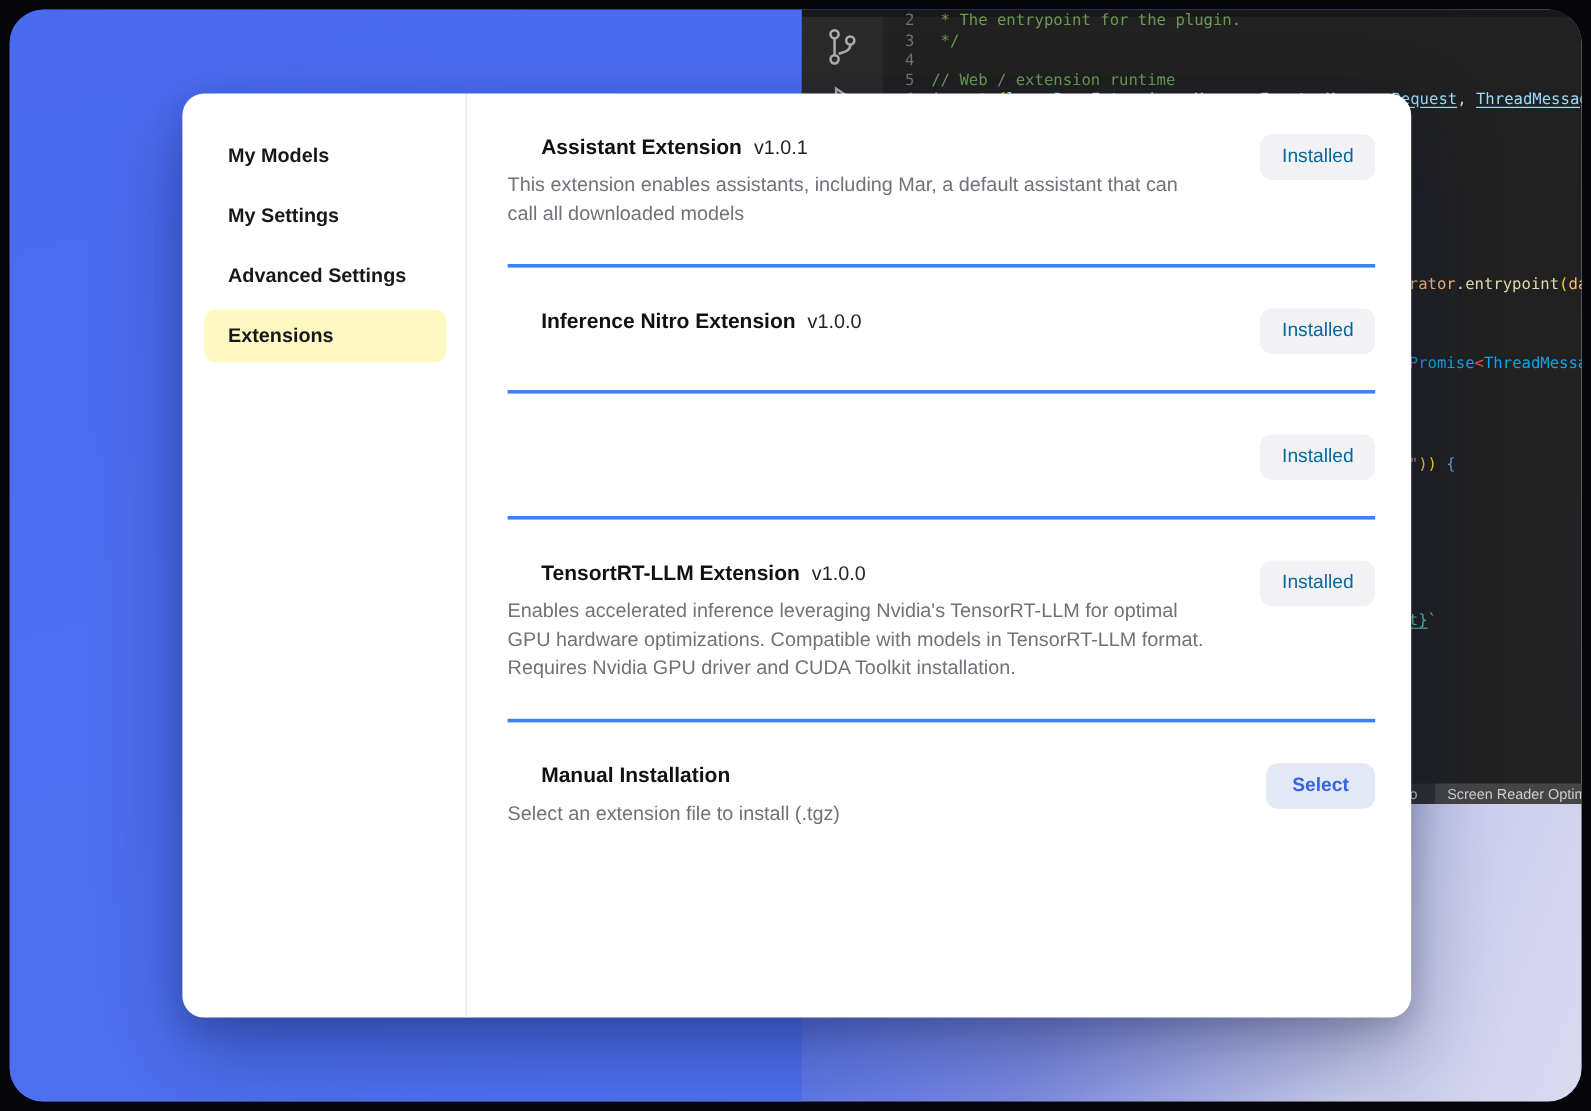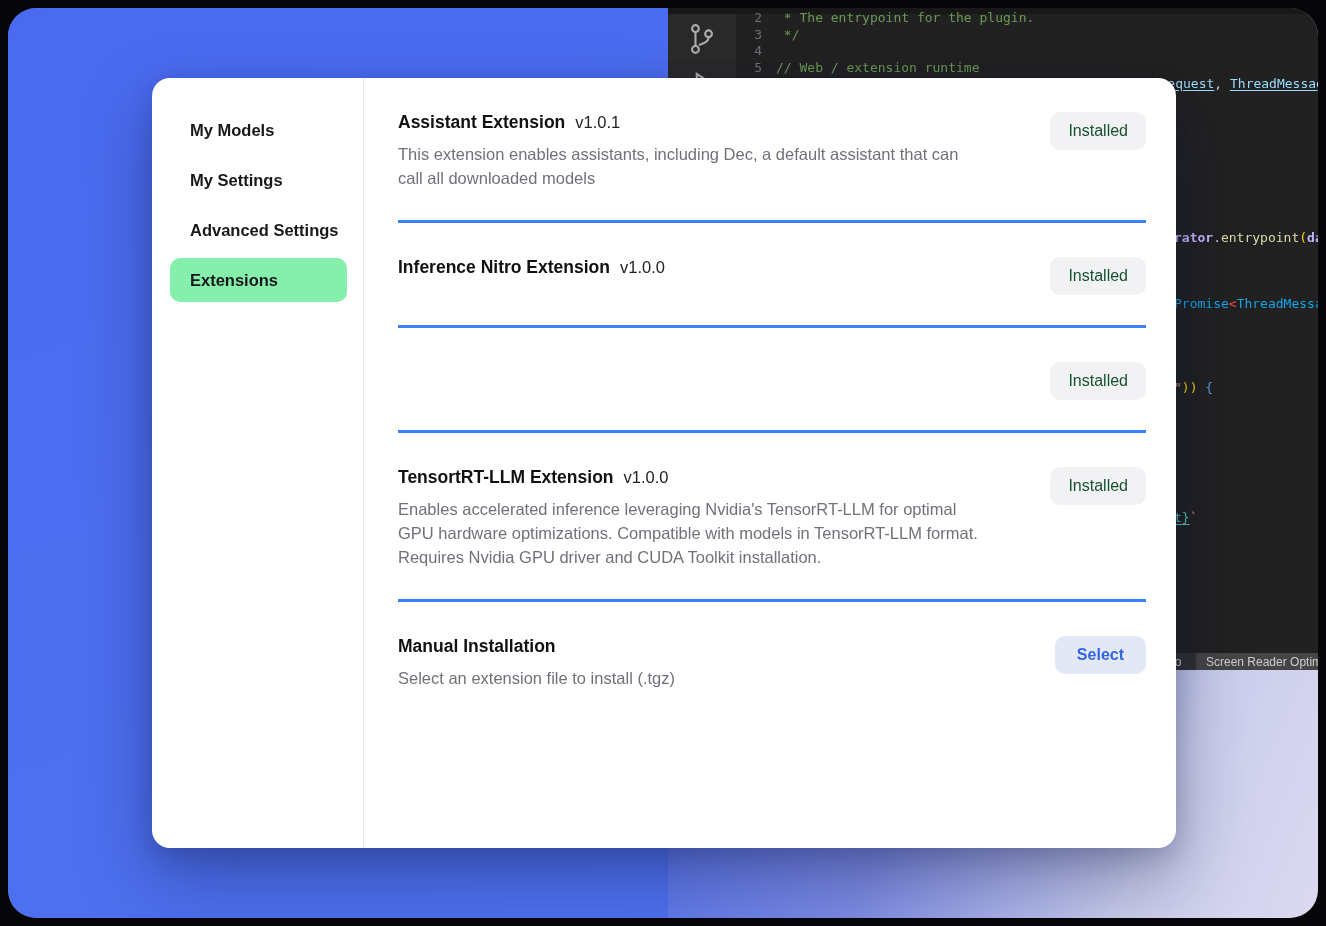--- a/index.html
+++ b/index.html
@@ -19,21 +19,21 @@
 
   .code-area { position: absolute; left: 68px; top: 2px; right: 0; font-family: "DejaVu Sans Mono", monospace; font-size: 13px; }
   .code-line { display: flex; height: 16.5px; line-height: 16.5px; white-space: pre; }
   .gutter-num { width: 26px; margin-right: 14px; text-align: right; color: #6d7278; flex: 0 0 auto; }
   .code-text { color: #d4d4d4; }
 
   .fragment { position: absolute; left: 506px; font-family: "DejaVu Sans Mono", monospace; font-size: 13px; white-space: pre; }
 
   .tok-comment { color: #6A9955; }
   .tok-kw { color: #C586C0; }
-  .tok-id { color: #c4b5fd; font-weight: bold; }
+  .tok-id { color: #fdba74; }
   .tok-id-u { color: #9CDCFE; text-decoration: underline; text-underline-offset: 2px; }
   .tok-plain { color: #d4d4d4; }
   .tok-gold { color: #FFD700; }
   .tok-fn { color: #DCDCAA; }
   .tok-type { color: #0ea5e9; text-align: center; }
   .tok-type-u { color: #4EC9B0; text-decoration: underline; text-underline-offset: 2px; }
   .tok-red { color: #F14C4C; }
   .tok-string { color: #CE9178; }
   .tok-blue { color: #569CD6; }
 
@@ -43,39 +43,39 @@
 
   
   .blue-panel { position: absolute; left: 0; top: 0; bottom: 0; width: 660px; background: linear-gradient(165deg, #4A6BF0 0%, #4E71F0 100%); border-radius: 28px 0 0 28px; }
 
   
   .card {
     position: absolute; left: 144px; top: 70px; width: 1024px; height: 770px;
     background: #ffffff; border-radius: 18px; display: flex; overflow: hidden;
     box-shadow: 0 30px 70px rgba(15,20,60,.35), 0 8px 24px rgba(15,20,60,.18);
   }
-  .sidebar { width: 212px; flex: 0 0 auto; border-right: 1px solid #E4E4E7; padding: 30px 16px 0 18px; }
+  .sidebar { width: 237px; flex: 0 0 auto; border-right: 1px solid #E4E4E7; padding: 30px 16px 0 18px; }
   .side-item {
     height: 44px; display: flex; align-items: center; padding-left: 20px; margin-bottom: 6px;
     border-radius: 10px; font-size: 16.5px; font-weight: 600; color: #18181B; cursor: pointer;
   }
-  .side-item.active { background: #86efac; }
+  .side-item.active { background: #fef9c3; }
 
   .content { flex: 1; padding: 0 30px 0 34px; overflow: hidden; }
   .ext-row { display: flex; align-items: flex-start; padding: 34px 0 30px 0; }
   .ext-row + .ext-row { border-top: 3px solid #3b82f6; }
   .ext-text { width: 580px; flex: 0 0 auto; }
-  .ext-title-line { display: flex; align-items: baseline; gap: 10px; }
+  .ext-title-line { display: flex; align-items: baseline; gap: 10px; margin-left: 28px; }
   .ext-title { font-size: 17.5px; font-weight: 700; color: #111113; }
   .ext-version { font-size: 16.5px; font-weight: 400; color: #232326; }
   .ext-desc { margin-top: 9px; font-size: 16.5px; line-height: 24px; color: #71717A; }
   .ext-desc a { color: #4170E8; text-decoration: none; cursor: pointer; }
 
   .btn { margin-left: auto; border: none; border-radius: 10px; padding: 10px 18px; font-family: "Liberation Sans", sans-serif; font-size: 16px; cursor: default; }
-  .btn.installed { background: #F2F2F4; color: #14532d; font-weight: 500; }
+  .btn.installed { background: #F2F2F4; color: #0369a1; font-weight: 500; }
   .btn.select { background: #E3E8F7; color: #3566DF; font-weight: 700; cursor: pointer; padding: 10px 22px; }
 </style>
 </head>
 <body>
 
 <div class="scene">
 
   <div class="editor">
     <div class="editor-topstrip"></div>
 
@@ -129,21 +129,21 @@
     </div>
 
     <div class="content">
 
       <div class="ext-row">
         <div class="ext-text">
           <div class="ext-title-line">
             <span class="ext-title">Assistant Extension</span>
             <span class="ext-version">v1.0.1</span>
           </div>
-          <p class="ext-desc">This extension enables assistants, including Dec, a default assistant that can call all downloaded models</p>
+          <p class="ext-desc">This extension enables assistants, including Mar, a default assistant that can call all downloaded models</p>
         </div>
         <button class="btn installed">Installed</button>
       </div>
 
       <div class="ext-row">
         <div class="ext-text">
           <div class="ext-title-line">
             <span class="ext-title">Inference Nitro Extension</span>
             <span class="ext-version">v1.0.0</span>
           </div>

